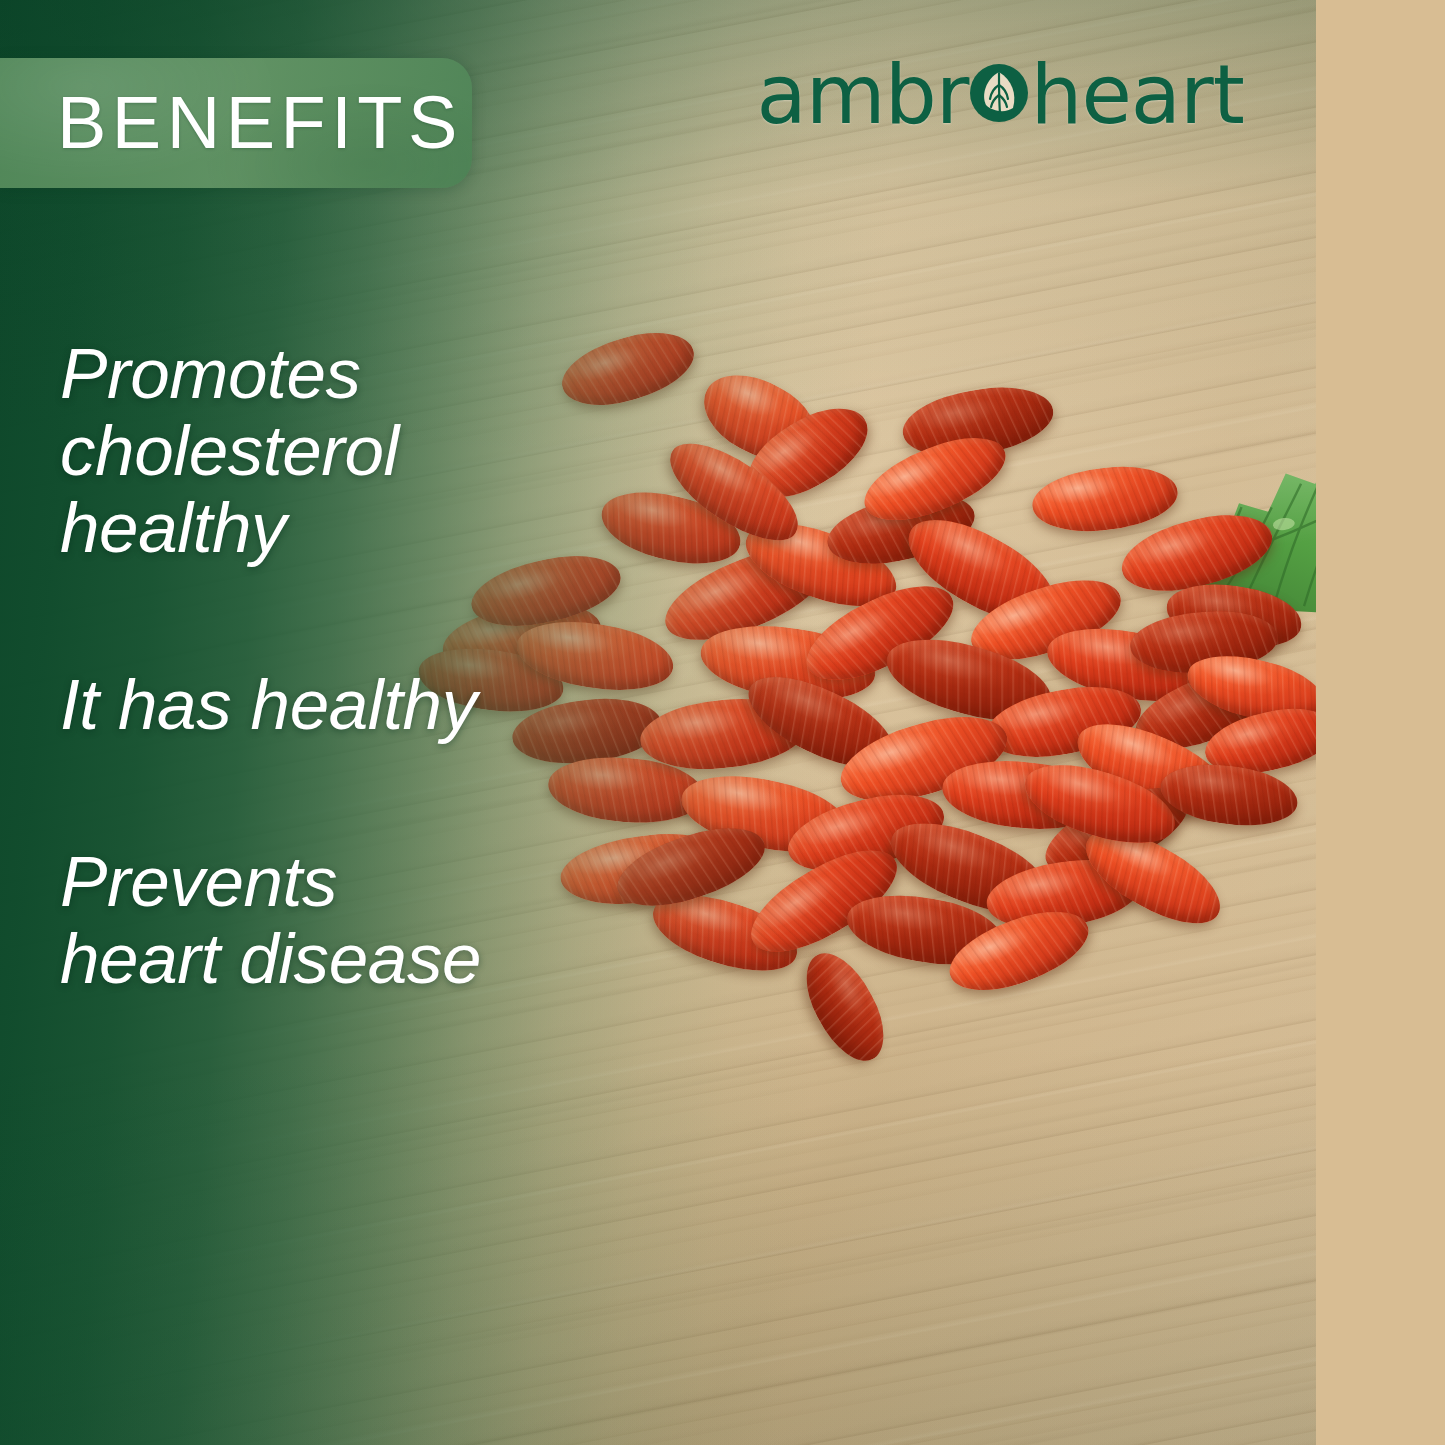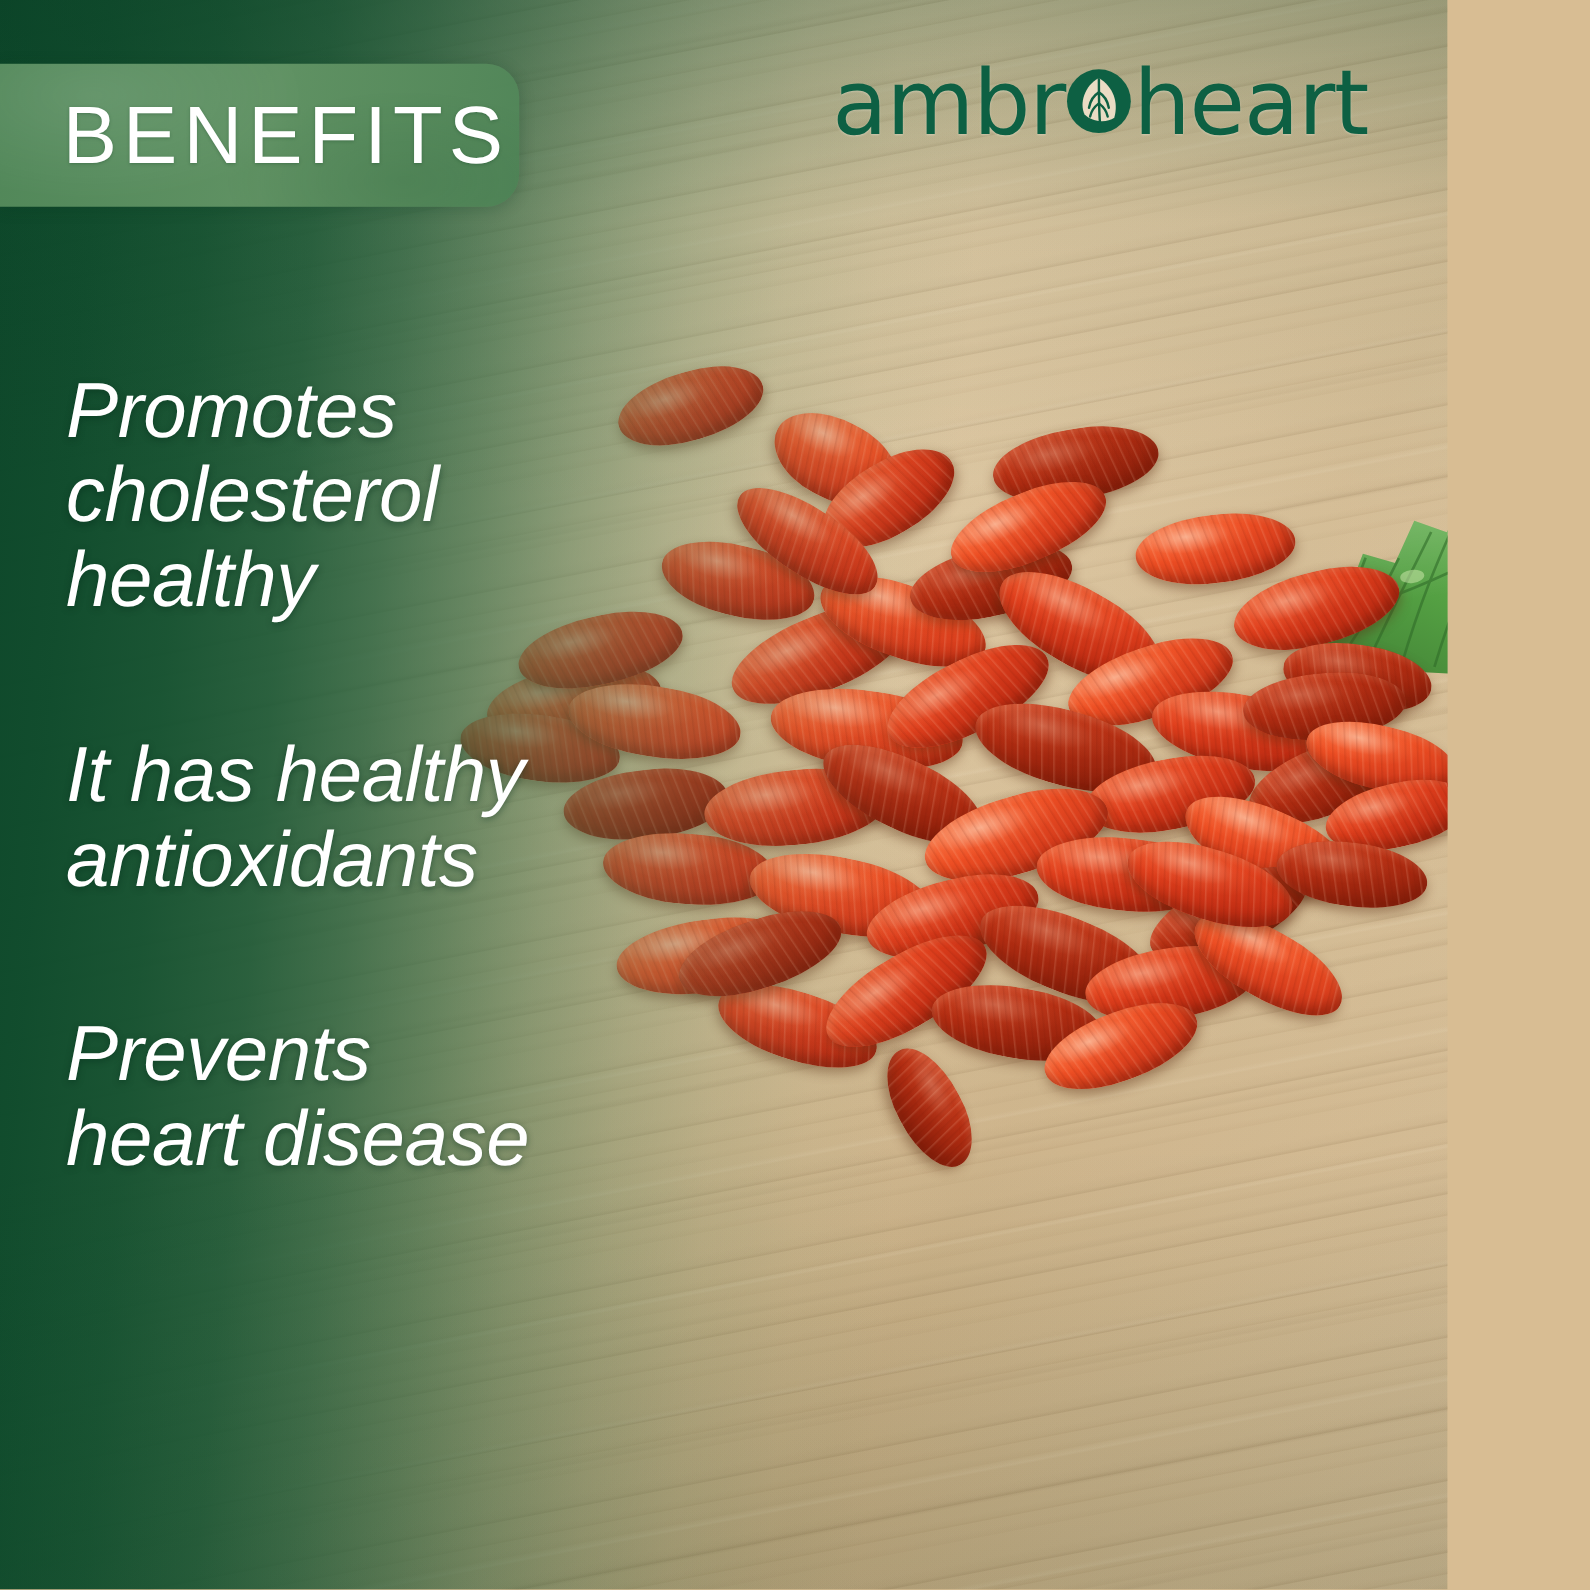--- a/index.html
+++ b/index.html
@@ -372,21 +372,20 @@
   <div class="copy">
 
     <div class="benefit">
       <span class="ln">Promotes</span>
       <span class="ln">cholesterol</span>
       <span class="ln">healthy</span>
     </div>
 
     <div class="benefit">
       <span class="ln">It has healthy</span>
-      <span class="ln">antioxidants</span>
     </div>
 
     <div class="benefit">
       <span class="ln">Prevents</span>
       <span class="ln">heart disease</span>
     </div>
 
   </div>
 
 </div>

